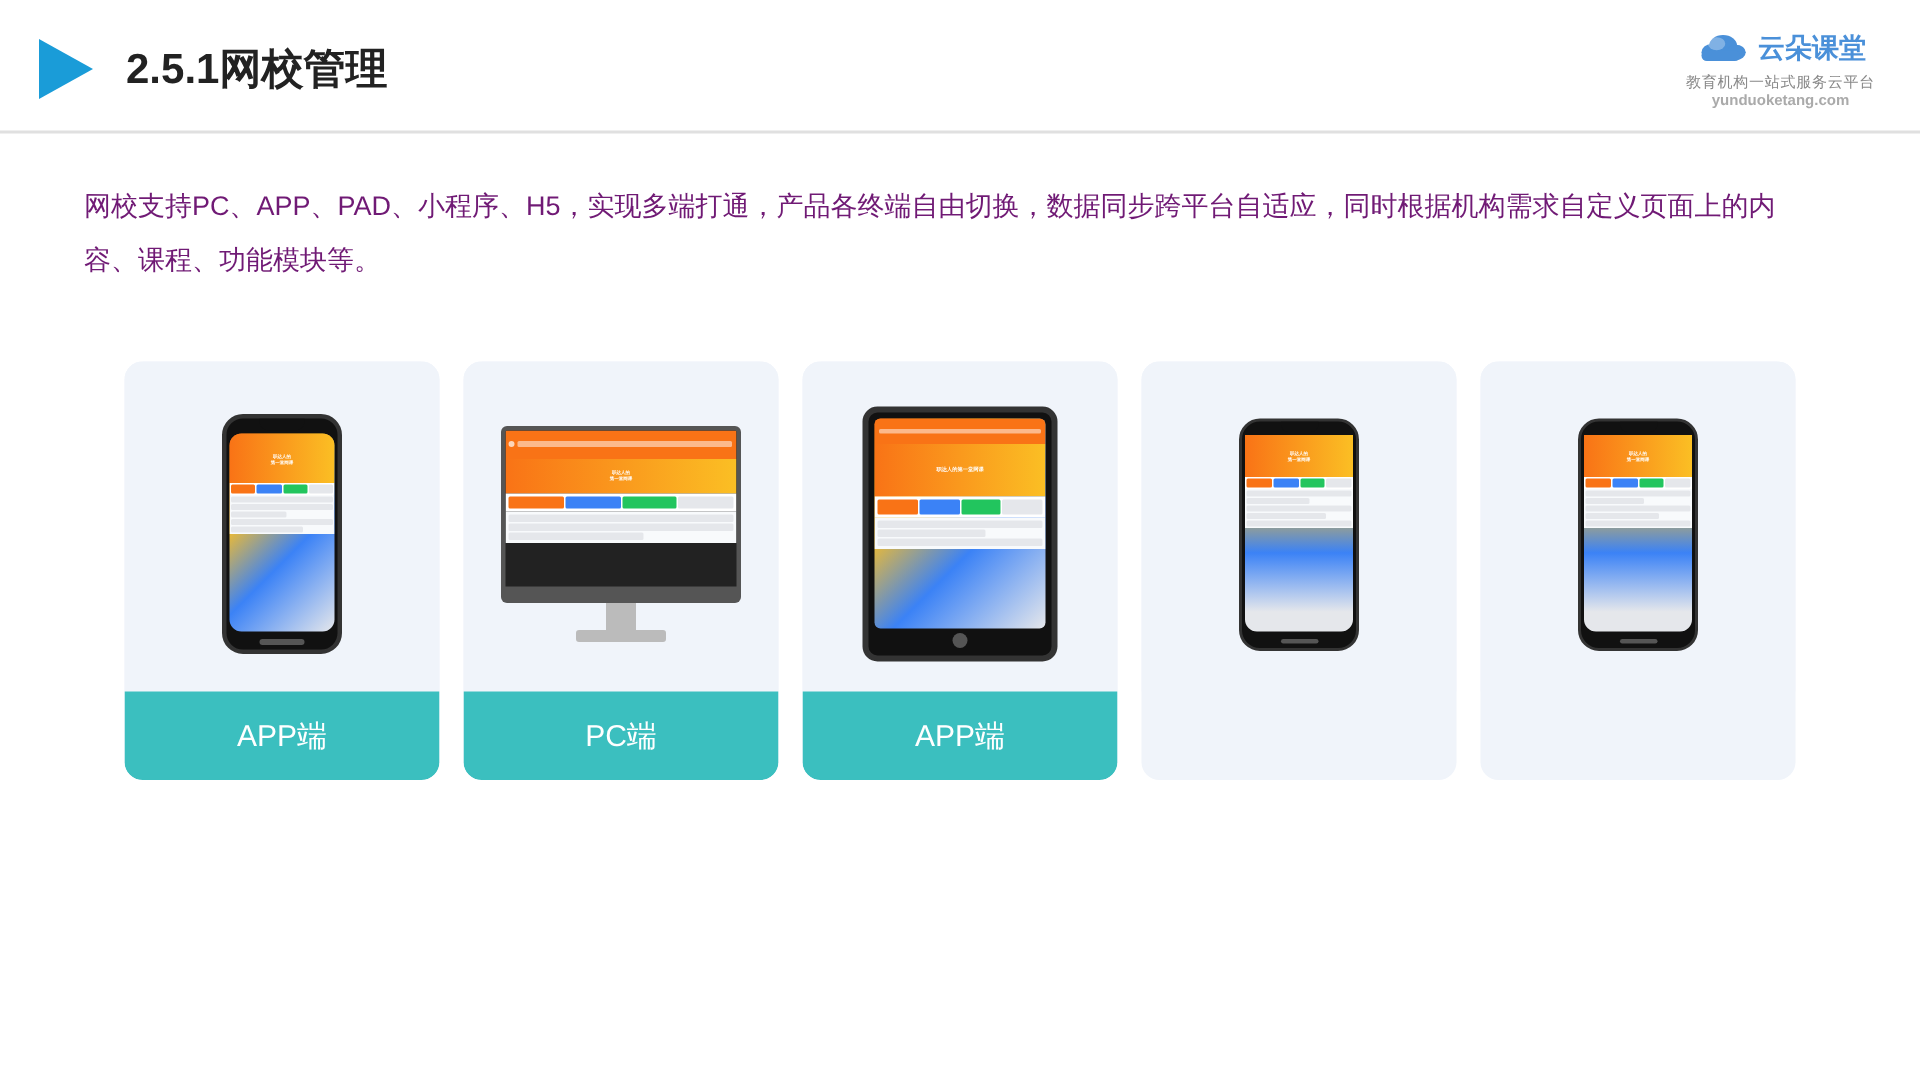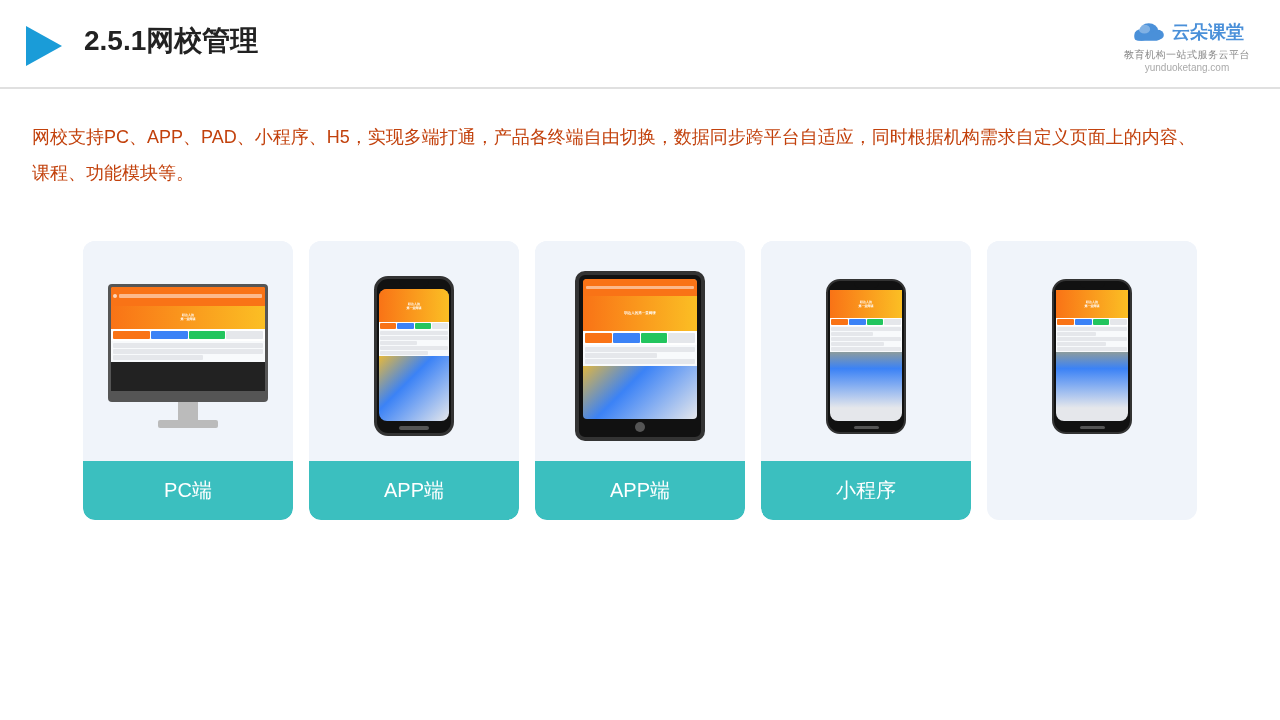--- a/index.html
+++ b/index.html
@@ -15,21 +15,21 @@
     
     .header {
       display: flex;
       align-items: center;
       justify-content: space-between;
       padding: 18px 30px 14px 20px;
       border-bottom: 2px solid #e0e0e0;
     }
     .header-left {
       display: flex;
-      align-items: flex-start;
+      align-items: center;
       gap: 16px;
     }
     .play-icon {
       width: 48px;
       height: 48px;
     }
     .page-title {
       font-size: 28px;
       font-weight: 600;
       color: #222;
@@ -55,27 +55,28 @@
     }
     .logo-subtitle {
       font-size: 10px;
       color: #888;
       margin-top: 2px;
       letter-spacing: 0.5px;
     }
     .logo-url {
       font-size: 10px;
       color: #aaa;
+      font-weight: bold;
     }
 
     
     .description {
-      padding: 30px 80px 10px 32px;
+      padding: 30px 80px 10px 56px;
       font-size: 18px;
-      color: #c2410c;
+      color: #701a75;
       line-height: 2;
     }
 
     
     .cards-container {
       display: flex;
       justify-content: center;
       gap: 16px;
       padding: 30px 60px 0 60px;
       margin-top: 10px;
@@ -340,20 +341,50 @@
 </div>
 
 <div class="description">
   <span>网校支持PC、APP、PAD、小程序、H5，实现多端打通，产品各终端自由切换，数据同步跨平台自适应，同时根据机构需求自定义页面上的内容、课程、功能模块等。</span>
 </div>
 
 <div class="cards-container">
 
   <div class="card">
     <div class="card-image-area">
+      <div class="phone-mockup">
+        <div class="phone-notch"></div>
+        <div class="phone-screen">
+          <div class="screen-sim">
+            <div class="screen-sim-banner" style="height:25%;">
+              <div class="screen-sim-banner-text">职达人的<br>第一堂网课</div>
+            </div>
+            <div class="screen-sim-grid" style="padding:1px;gap:1px;">
+              <div class="screen-sim-cell orange" style="height:6px;"></div>
+              <div class="screen-sim-cell" style="height:6px;"></div>
+              <div class="screen-sim-cell green" style="height:6px;"></div>
+              <div class="screen-sim-cell gray" style="height:6px;"></div>
+            </div>
+            <div class="screen-sim-rows" style="padding:1px;gap:1px;">
+              <div class="screen-sim-row" style="height:4px;"></div>
+              <div class="screen-sim-row" style="height:4px;"></div>
+              <div class="screen-sim-row" style="height:4px;width:55%;"></div>
+              <div class="screen-sim-row" style="height:4px;"></div>
+              <div class="screen-sim-row" style="height:4px;width:70%;"></div>
+            </div>
+          </div>
+        </div>
+        <div class="phone-home-bar"></div>
+      </div>
+    </div>
+    <div class="card-label">APP端</div>
+  </div>
+
+  <div class="card">
+    <div class="card-image-area">
       <div class="pc-monitor">
         <div class="monitor-screen">
           <div class="screen-sim">
             <div class="screen-sim-header">
               <div class="screen-sim-dot"></div>
               <div style="flex:1;height:4px;background:rgba(255,255,255,0.5);border-radius:1px;margin:0 1px;"></div>
             </div>
             <div class="screen-sim-banner">
               <div class="screen-sim-banner-text">职达人的<br>第一堂网课</div>
             </div>
@@ -373,50 +404,20 @@
         <div class="monitor-bezel-bottom"></div>
         <div class="monitor-stand-neck"></div>
         <div class="monitor-stand-base"></div>
       </div>
     </div>
     <div class="card-label">PC端</div>
   </div>
 
   <div class="card">
     <div class="card-image-area">
-      <div class="phone-mockup">
-        <div class="phone-notch"></div>
-        <div class="phone-screen">
-          <div class="screen-sim">
-            <div class="screen-sim-banner" style="height:25%;">
-              <div class="screen-sim-banner-text">职达人的<br>第一堂网课</div>
-            </div>
-            <div class="screen-sim-grid" style="padding:1px;gap:1px;">
-              <div class="screen-sim-cell orange" style="height:6px;"></div>
-              <div class="screen-sim-cell" style="height:6px;"></div>
-              <div class="screen-sim-cell green" style="height:6px;"></div>
-              <div class="screen-sim-cell gray" style="height:6px;"></div>
-            </div>
-            <div class="screen-sim-rows" style="padding:1px;gap:1px;">
-              <div class="screen-sim-row" style="height:4px;"></div>
-              <div class="screen-sim-row" style="height:4px;"></div>
-              <div class="screen-sim-row" style="height:4px;width:55%;"></div>
-              <div class="screen-sim-row" style="height:4px;"></div>
-              <div class="screen-sim-row" style="height:4px;width:70%;"></div>
-            </div>
-          </div>
-        </div>
-        <div class="phone-home-bar"></div>
-      </div>
-    </div>
-    <div class="card-label">APP端</div>
-  </div>
-
-  <div class="card">
-    <div class="card-image-area">
       <div class="tablet-mockup">
         <div class="tablet-screen">
           <div class="screen-sim">
             <div class="screen-sim-header" style="height:12%;">
               <div style="flex:1;height:3px;background:rgba(255,255,255,0.5);border-radius:1px;margin:0 1px;"></div>
             </div>
             <div class="screen-sim-banner" style="height:25%;">
               <div class="screen-sim-banner-text" style="font-size:3.5px;">职达人的第一堂网课</div>
             </div>
             <div class="screen-sim-grid" style="padding:2px;gap:1px;">
@@ -458,21 +459,20 @@
               <div class="screen-sim-row" style="height:4px;width:60%;"></div>
               <div class="screen-sim-row" style="height:4px;"></div>
               <div class="screen-sim-row" style="height:4px;width:75%;"></div>
               <div class="screen-sim-row" style="height:4px;"></div>
             </div>
           </div>
         </div>
         <div class="mini-phone-bar"></div>
       </div>
     </div>
-    <div class="card-label">小程序</div>
   </div>
 
   <div class="card">
     <div class="card-image-area">
       <div class="mini-phone">
         <div class="mini-phone-notch"></div>
         <div class="mini-phone-screen">
           <div class="screen-sim">
             <div class="screen-sim-banner" style="height:22%;">
               <div class="screen-sim-banner-text">职达人的<br>第一堂网课</div>

